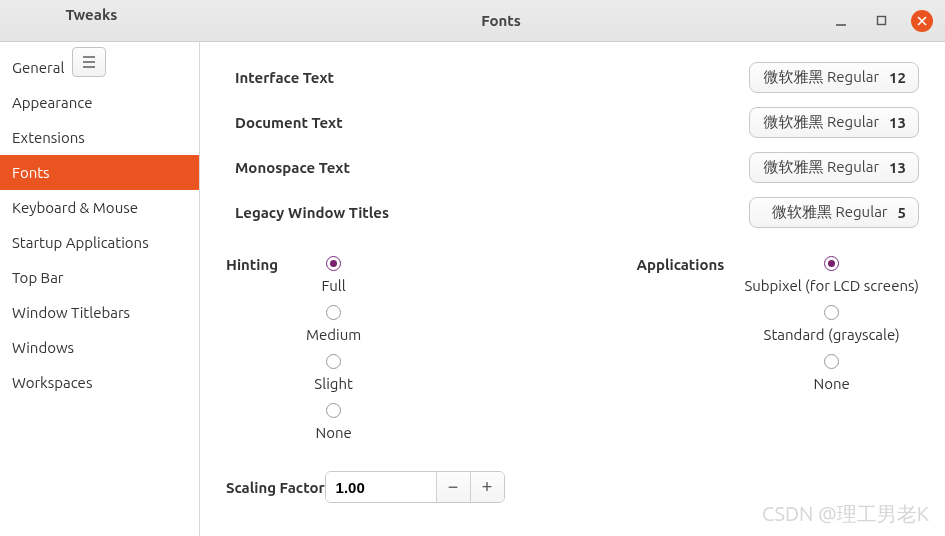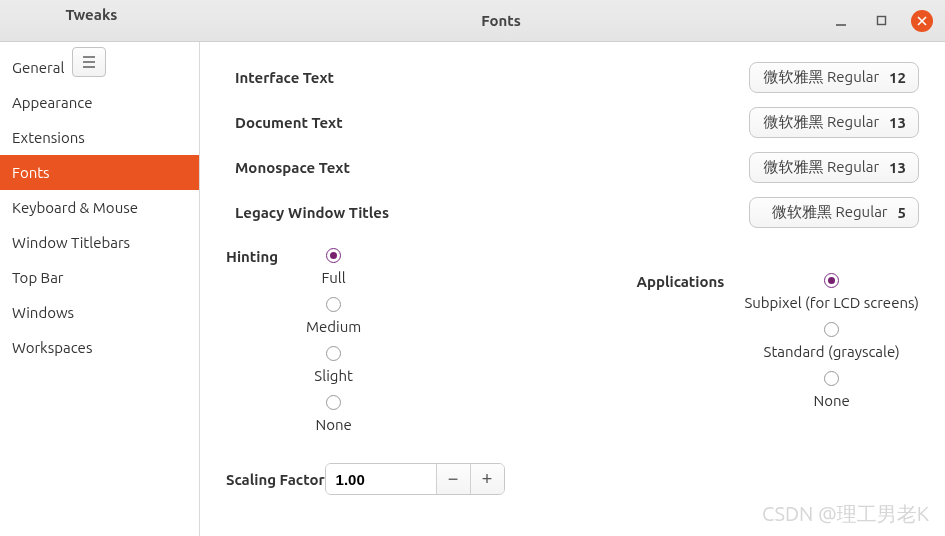--- a/index.html
+++ b/index.html
@@ -23,21 +23,21 @@
 
 
 .main { flex: 1; padding: 62px 26px 20px 26px; overflow: auto; position: relative; }
 .row { display: flex; align-items: center; margin-bottom: 14px; }
 .row .label { font-weight: 700; color: #333; width: 360px; margin-left: 9px; }
 .row .spacer { flex: 1; }
 .font-btn { border: 1px solid #c8c8c8; border-radius: 8px; background: linear-gradient(#fdfdfd,#f4f4f4); padding: 5px 12px; cursor: pointer; display: flex; align-items: center; gap: 10px; min-width: 170px; justify-content: flex-end; }
 .font-btn .fname { color: #444; }
 .font-btn .fsize { font-weight: 700; color: #333; }
 
-.radio-section { display: flex; margin-top: 20px; margin-bottom: 30px; align-items: center; }
+.radio-section { display: flex; margin-top: 28px; margin-bottom: 30px; }
 .rgroup { display: flex; gap: 12px; }
 .rgroup .glabel { font-weight: 700; color: #333; width: 68px; padding-top: 0; }
 .ropts { display: flex; flex-direction: column; gap: 11px; }
 .ropt { display: flex; align-items: center; gap: 6px; cursor: pointer; flex-direction: column; }
 .radio { width: 15px; height: 15px; border-radius: 50%; border: 1.5px solid #999; background: #fff; display: inline-flex; align-items: center; justify-content: center; }
 .radio.checked { border-color: #7a2a82; }
 .radio.checked::after { content: ""; width: 7px; height: 7px; border-radius: 50%; background: #77216f; }
 .rgroup.right { margin-left: auto; }
 .rgroup.right .glabel { width: 100px; text-align: right; padding-right: 8px; }
 
@@ -93,22 +93,23 @@
   </div>
 </div>
 
 <div class="window">
   <div class="sidebar" id="sidebar">
       <div class="side-item">General</div>
       <div class="side-item">Appearance</div>
       <div class="side-item">Extensions</div>
       <div class="side-item selected">Fonts</div>
       <div class="side-item">Keyboard &amp; Mouse</div>
+      <div class="side-item">Startup Applications</div>
+      <div class="side-item">Top Bar</div>
       <div class="side-item">Window Titlebars</div>
-      <div class="side-item">Top Bar</div>
       <div class="side-item">Windows</div>
       <div class="side-item">Workspaces</div>
     </div>
   <div class="main">
     <div id="font-rows">
         <div class="row">
           <div class="label">Interface Text</div>
           <div class="spacer"></div>
           <div class="font-btn">
             <span class="fname">微软雅黑 Regular</span>

